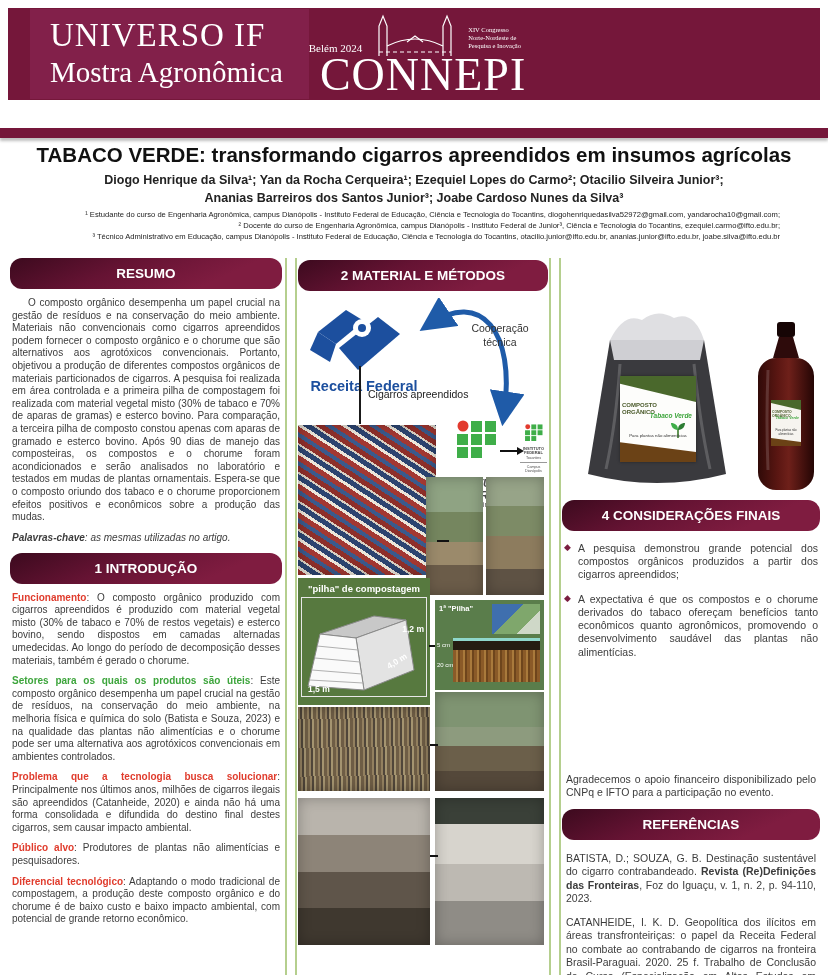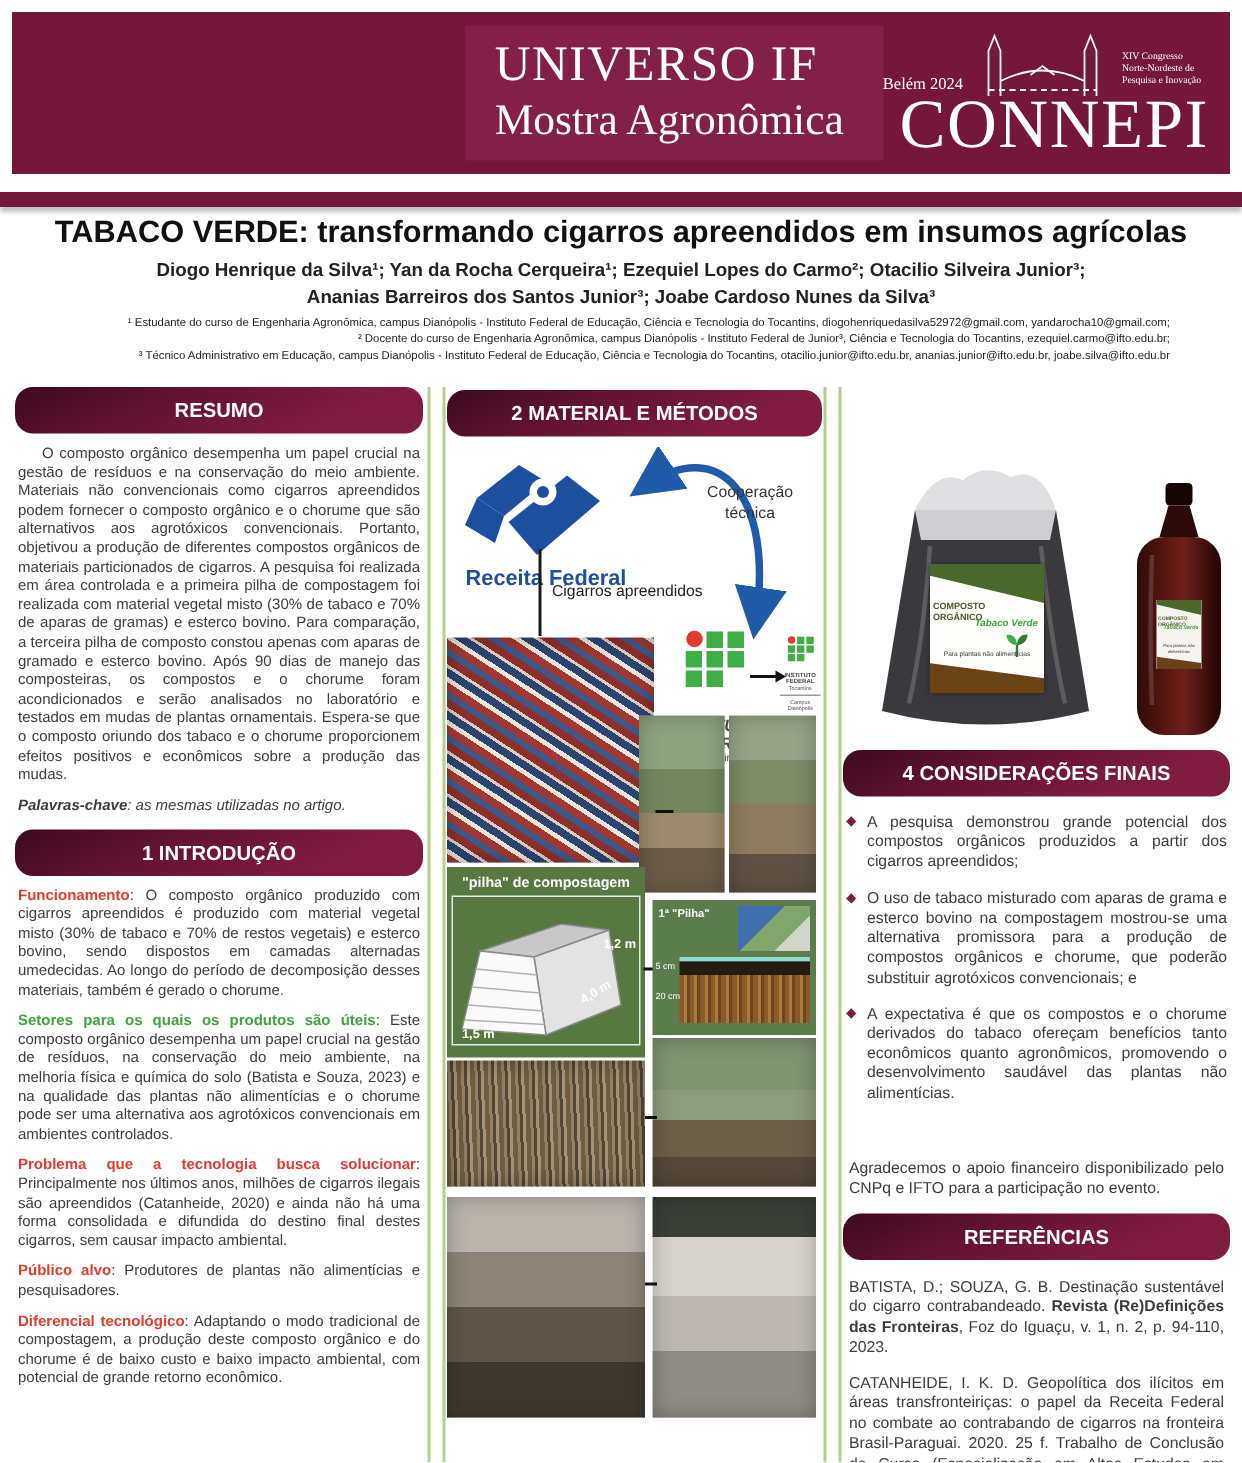--- a/index.html
+++ b/index.html
@@ -1,21 +1,21 @@
 <!DOCTYPE html>
 <html><head>
 <meta charset="utf-8">
 <style>
   html,body{margin:0;padding:0;background:#fff;}
   .poster{position:relative;width:828px;height:975px;background:#fff;overflow:hidden;
           font-family:"Liberation Sans", sans-serif;color:#3c3c3c;}
 
   
-  .banner{position:absolute;left:8px;right:8px;top:8px;height:108px;background:#75173a;
-          display:flex;justify-content:flex-end;align-items:center;}
+  .banner{position:absolute;left:8px;right:8px;top:8px;height:92px;background:#75173a;
+          display:flex;justify-content:flex-start;align-items:center;}
   .banner-left{background:#82204a;margin-left:22px;padding:8px 26px 10px 20px;color:#fff;
                font-family:"Liberation Serif", serif;}
   .ev1{font-size:33px;letter-spacing:1px;}
   .ev2{font-size:29px;margin-top:2px;}
   .banner-right{margin-right:14px;color:#fff;text-align:right;}
   .connepi-top{display:flex;align-items:flex-end;justify-content:flex-end;gap:5px;}
   .belem{font-family:"Liberation Serif", serif;font-size:11px;margin-bottom:4px;}
   .cathedral{display:block;}
   .congress-small{font-family:"Liberation Serif", serif;font-size:6.5px;line-height:1.25;
                   width:58px;text-align:left;margin-bottom:8px;}
@@ -348,21 +348,20 @@
         <div class="bot-label">
           <div class="bo-title">COMPOSTO ORGÂNICO</div>
           <div class="bo-brand">Tabaco Verde</div>
           <div class="bo-note">Para plantas não alimentícias</div>
         </div>
       </div>
 
       <div class="sec-hdr abs" style="top:242px;">4 CONSIDERAÇÕES FINAIS</div>
       <ul class="bullets">
         <li>A pesquisa demonstrou grande potencial dos compostos orgânicos produzidos a partir dos cigarros apreendidos;</li>
-        <li>O uso de tabaco misturado com aparas de grama e esterco bovino na compostagem mostrou-se uma alternativa promissora para a produção de compostos orgânicos e chorume, que poderão substituir agrotóxicos convencionais; e</li>
         <li>A expectativa é que os compostos e o chorume derivados do tabaco ofereçam benefícios tanto econômicos quanto agronômicos, promovendo o desenvolvimento saudável das plantas não alimentícias.</li>
       </ul>
 
       <p class="ack-text">Agradecemos o apoio financeiro disponibilizado pelo CNPq e IFTO para a participação no evento.</p>
 
       <div class="sec-hdr abs" style="top:551px;">REFERÊNCIAS</div>
       <div class="refs">
         <p><span>BATISTA, D.; SOUZA, G. B. Destinação sustentável do cigarro contrabandeado. </span><span class="rbold">Revista (Re)Definições das Fronteiras</span><span>, Foz do Iguaçu, v. 1, n. 2, p. 94-110, 2023.</span></p>
         <p>CATANHEIDE, I. K. D. Geopolítica dos ilícitos em áreas transfronteiriças: o papel da Receita Federal no combate ao contrabando de cigarros na fronteira Brasil-Paraguai. 2020. 25 f. Trabalho de Conclusão de Curso (Especialização em Altos Estudos em Defesa). Escola Superior de Gerra campus Brasília, Brasília, 2020.</p>
       </div>

